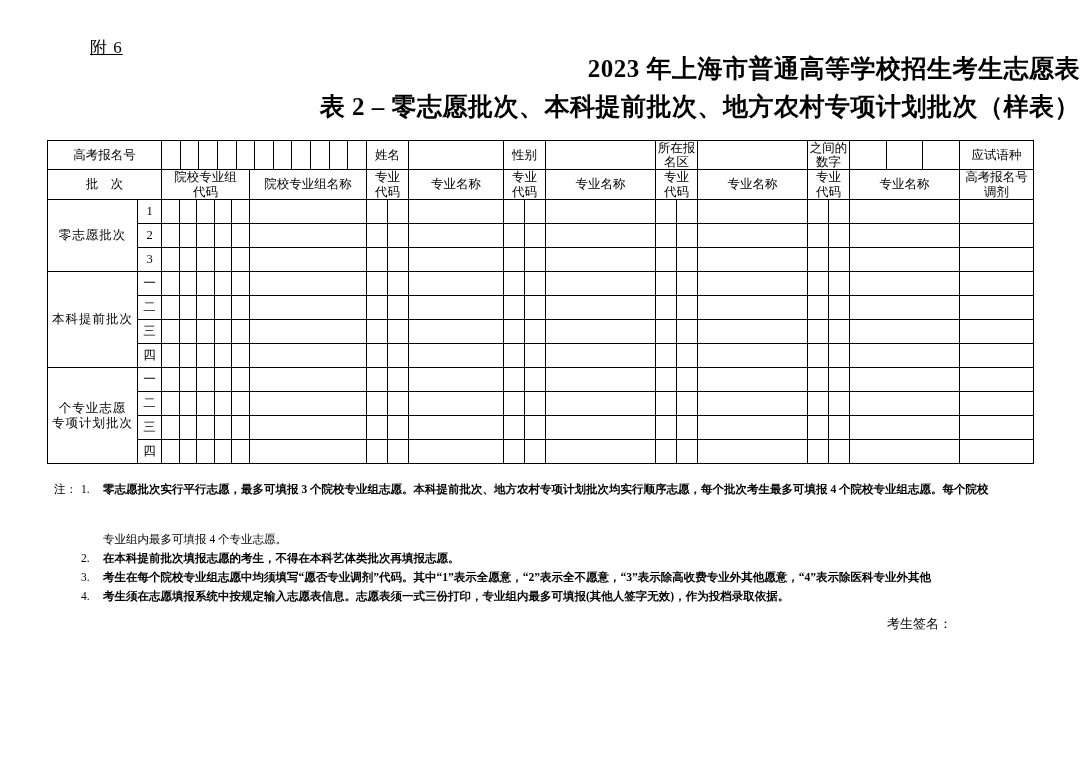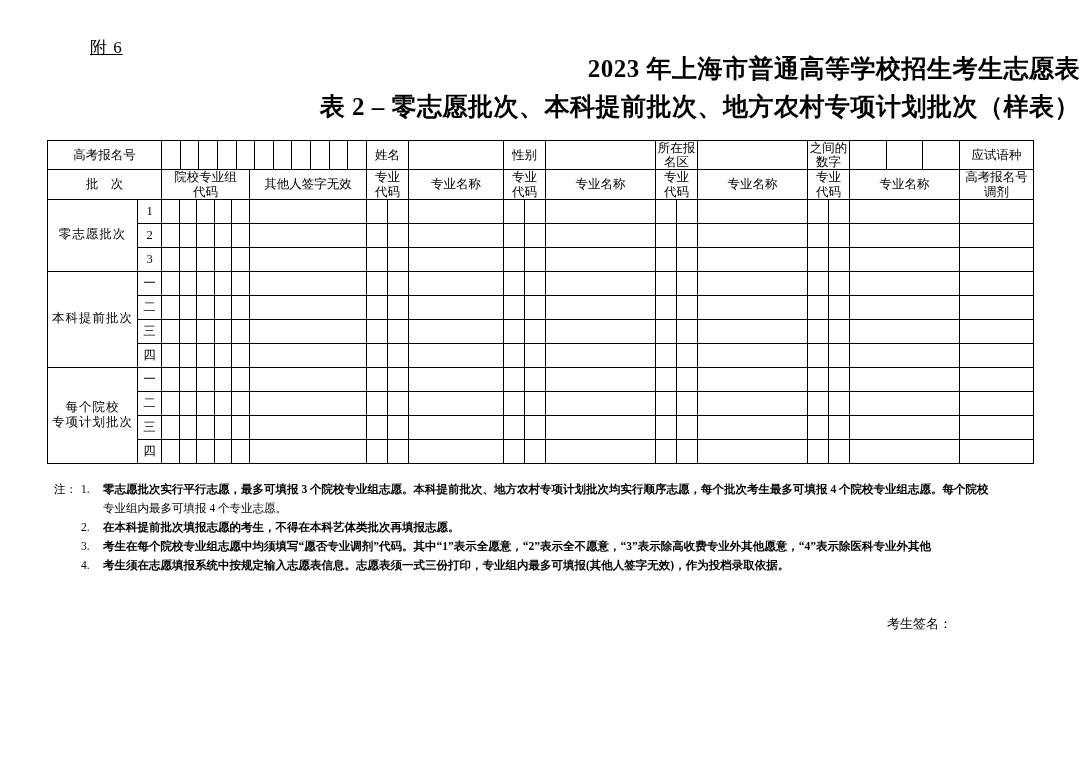--- a/index.html
+++ b/index.html
@@ -83,21 +83,20 @@
     display: block;
     font-style: normal;
   }
   .boxes > i:last-child {
     border-right: none;
   }
   .batch-label {
     font-size: 13.5px;
     letter-spacing: 1px;
     line-height: 1.6;
-    font-family: Liberation Mono, monospace;
   }
   .idx {
     font-size: 13px;
   }
   .two-line {
     line-height: 1.25;
   }
   .notes {
     margin: 8px auto 0 auto;
     width: 986px;
@@ -119,20 +118,21 @@
   .notes .note-num {
     width: 22px;
     flex: 0 0 22px;
   }
   .notes .note-body {
     flex: 1 1 auto;
     font-weight: bold;
   }
   .notes .note-cont {
     padding-left: 56px;
+    margin-top: 31px;
   }
   .signature {
     position: absolute;
     right: 128px;
     top: 612px;
     font-size: 13px;
     line-height: 1.9;
     text-align: center;
   }
   .sig-date span {
@@ -206,21 +206,21 @@
         </td>
         <td>应试语种</td>
       </tr>
 
       <tr class="col-hdr">
         <td colspan="2">批　次</td>
         <td class="two-line">
           <div>院校专业组</div>
           <div>代码</div>
         </td>
-        <td>其他人签字无效</td>
+        <td>院校专业组名称</td>
         <td class="two-line">
           <div>专业</div>
           <div>代码</div>
         </td>
         <td>专业名称</td>
         <td class="two-line">
           <div>专业</div>
           <div>代码</div>
         </td>
         <td>专业名称</td>
@@ -533,21 +533,21 @@
                 <i></i>
                 <i></i>
               </div>
             </td>
         <td></td>
         <td></td>
       </tr>
 
       <tr>
         <td rowspan="4" class="batch-label two-line">
-          <div>每个院校</div>
+          <div>个专业志愿</div>
           <div>专项计划批次</div>
         </td>
         <td class="idx">一</td>
         <td>
               <div class="boxes">
                 <i></i>
                 <i></i>
                 <i></i>
                 <i></i>
                 <i></i>

